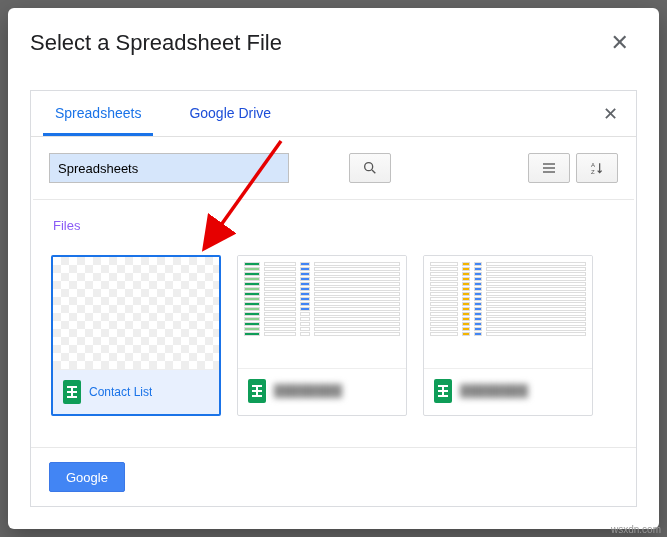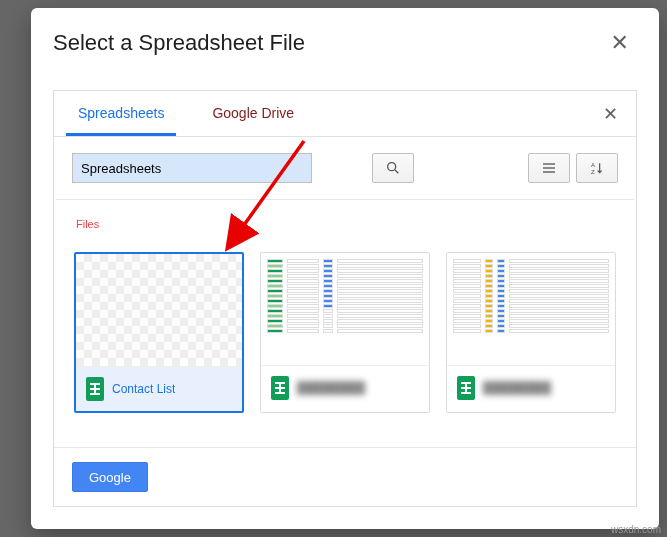--- a/index.html
+++ b/index.html
@@ -12,21 +12,20 @@
       overflow: hidden;
     }
     .outer-dialog {
       position: absolute;
       top: 8px; left: 8px; right: 8px; bottom: 8px;
       background: #fff;
       border-radius: 6px;
       box-shadow: 0 8px 24px rgba(0,0,0,0.3);
       display: flex;
       flex-direction: column;
-      margin-left: 23px;
     }
     .outer-header {
       display: flex;
       align-items: center;
       justify-content: space-between;
       padding: 18px 22px 12px 22px;
     }
     .outer-title {
       font-size: 22px;
       font-weight: 400;
@@ -56,21 +55,21 @@
     .tabs-row {
       display: flex;
       align-items: center;
       border-bottom: 1px solid #e0e0e0;
       padding: 0 12px;
       position: relative;
     }
     .tab {
       padding: 14px 12px 12px 12px;
       font-size: 14px;
-      color: #7f1d1d;
+      color: #1d4ed8;
       cursor: pointer;
       border-bottom: 3px solid transparent;
       margin-right: 24px;
       font-weight: 500;
     }
     .tab.active {
       color: #1a73e8;
       border-bottom: 3px solid #1a73e8;
     }
     .tabs-close {
@@ -116,22 +115,22 @@
       overflow: hidden;
       margin: 0 2px;
     }
     .files-scroll {
       position: absolute;
       inset: 0;
       overflow-y: scroll;
       padding: 12px 18px 0 18px;
     }
     .section-label {
-      font-size: 11px;
-      color: #ef4444;
+      font-size: 13px;
+      color: #8b5cf6;
       margin: 6px 0 22px 2px;
     }
     .file-grid {
       display: flex;
       gap: 16px;
     }
     .file-card {
       width: 170px;
       border: 1px solid #dadce0;
       border-radius: 2px;

